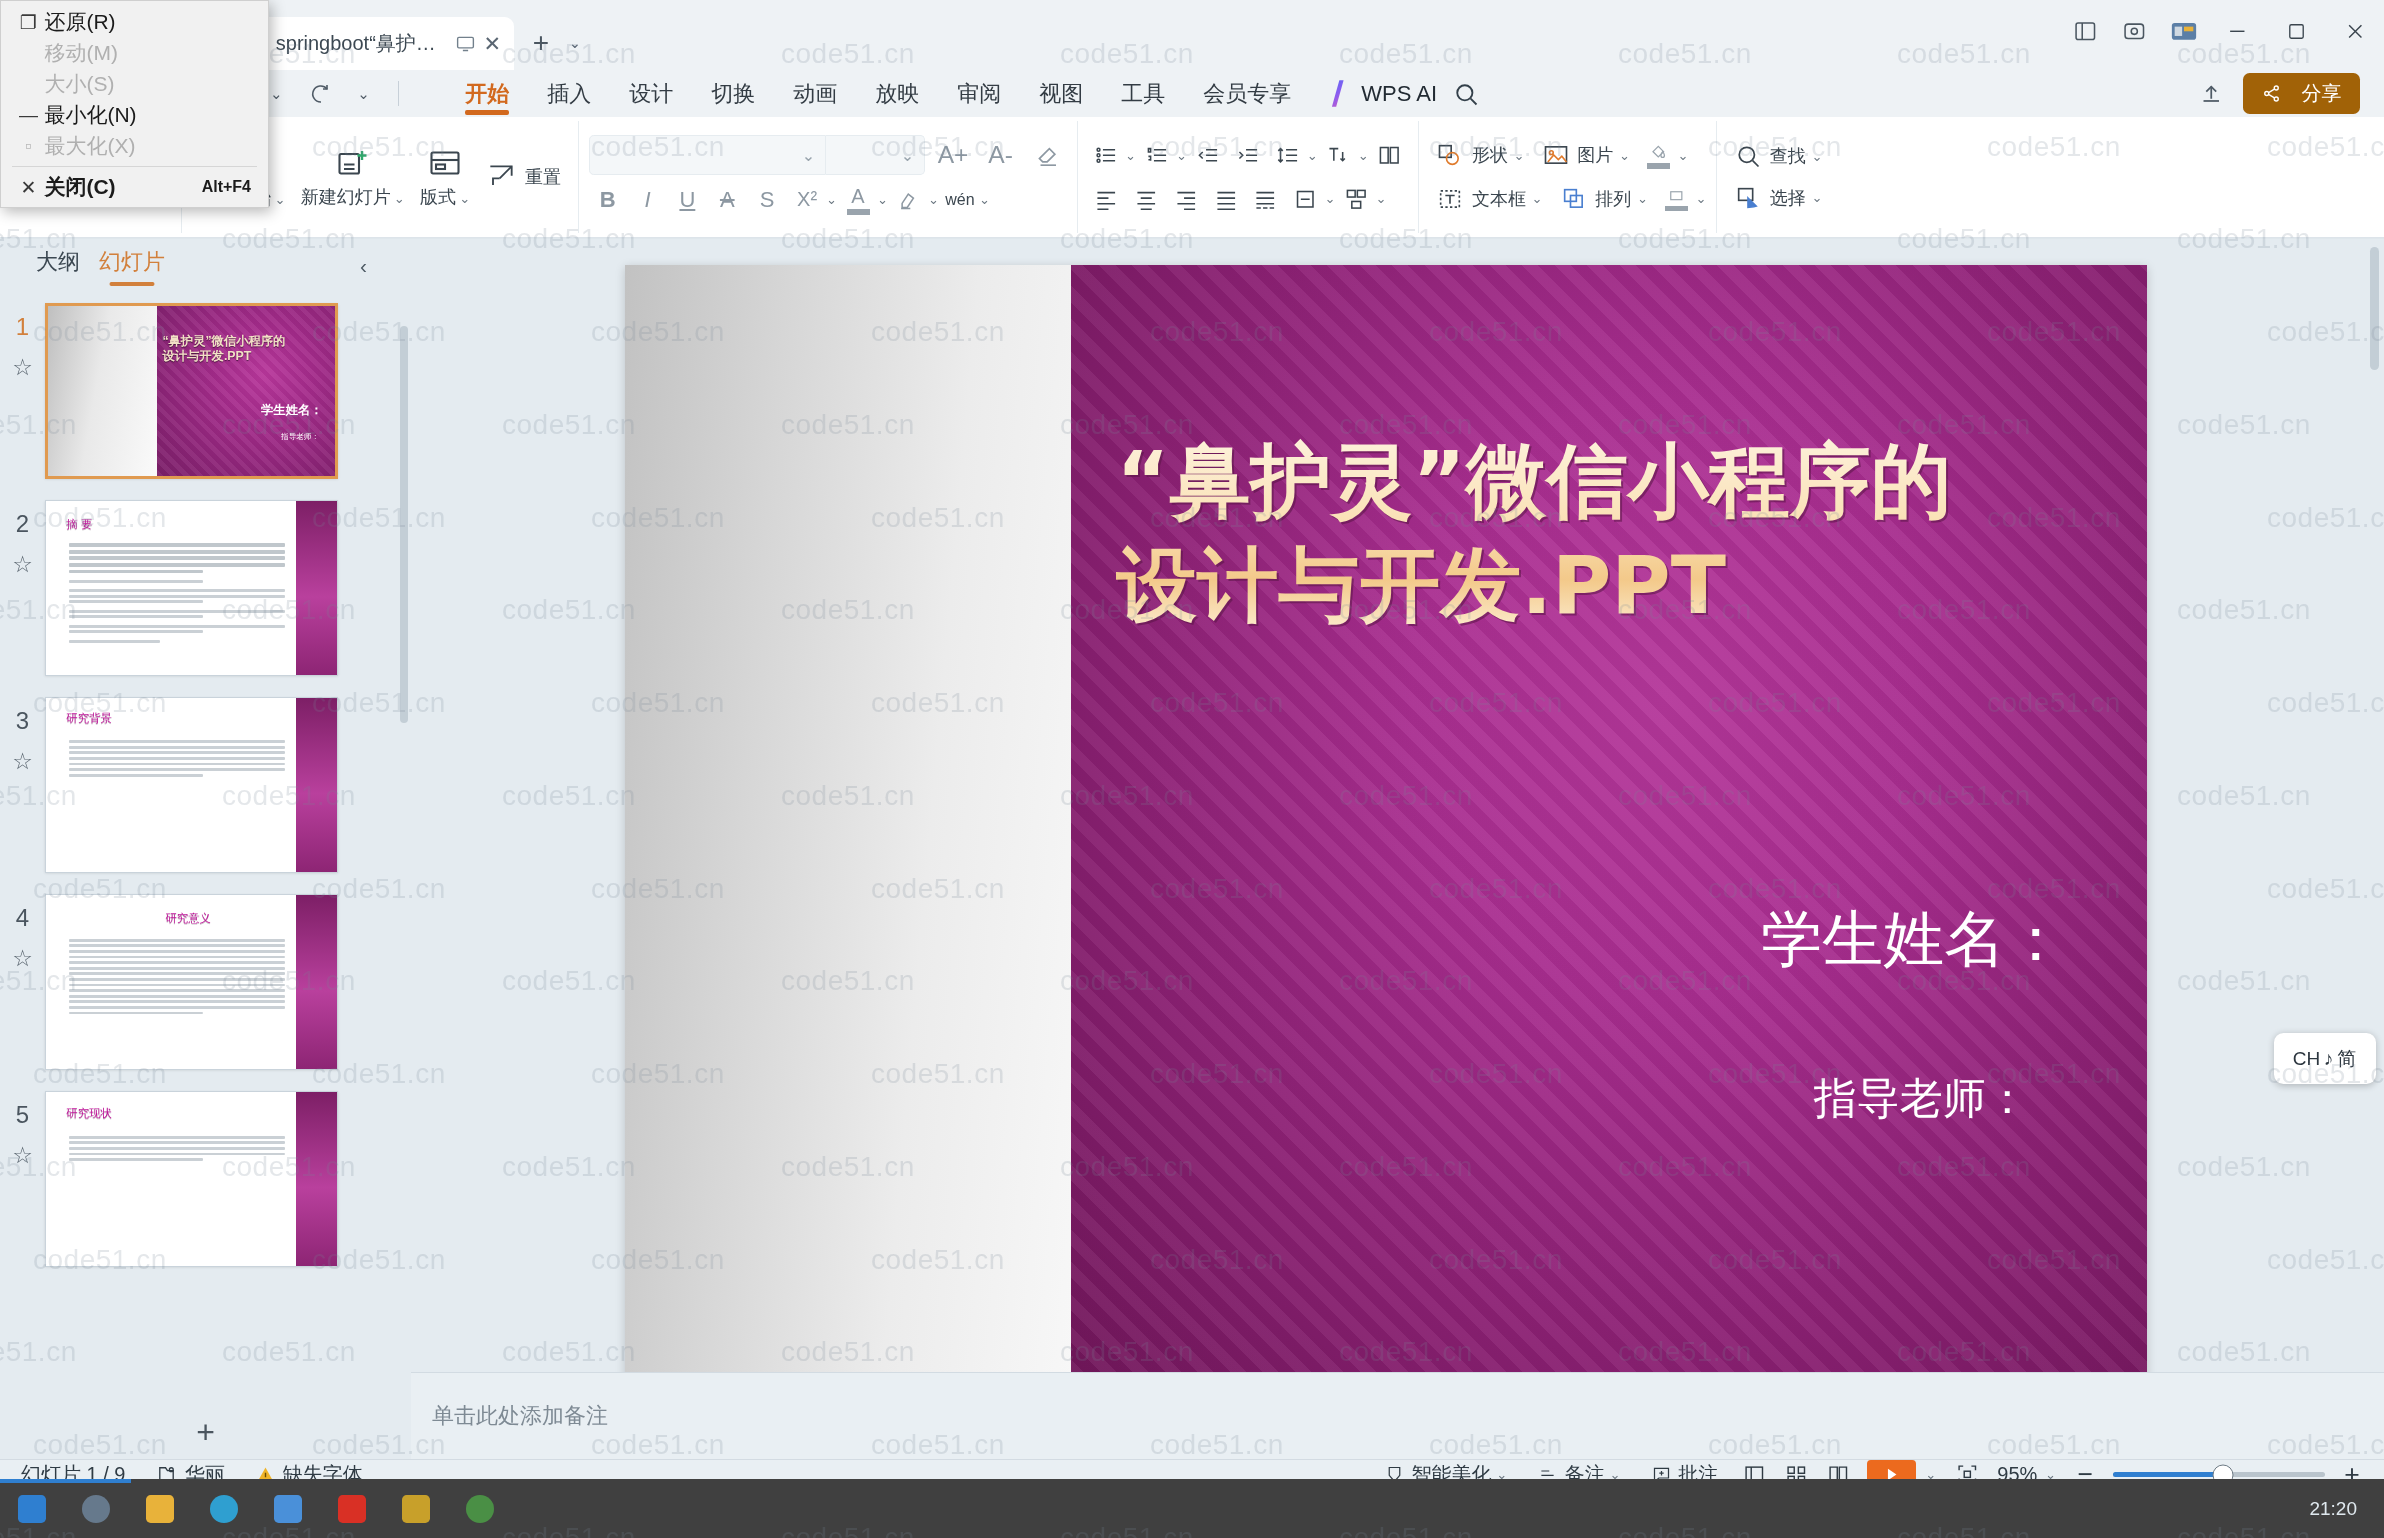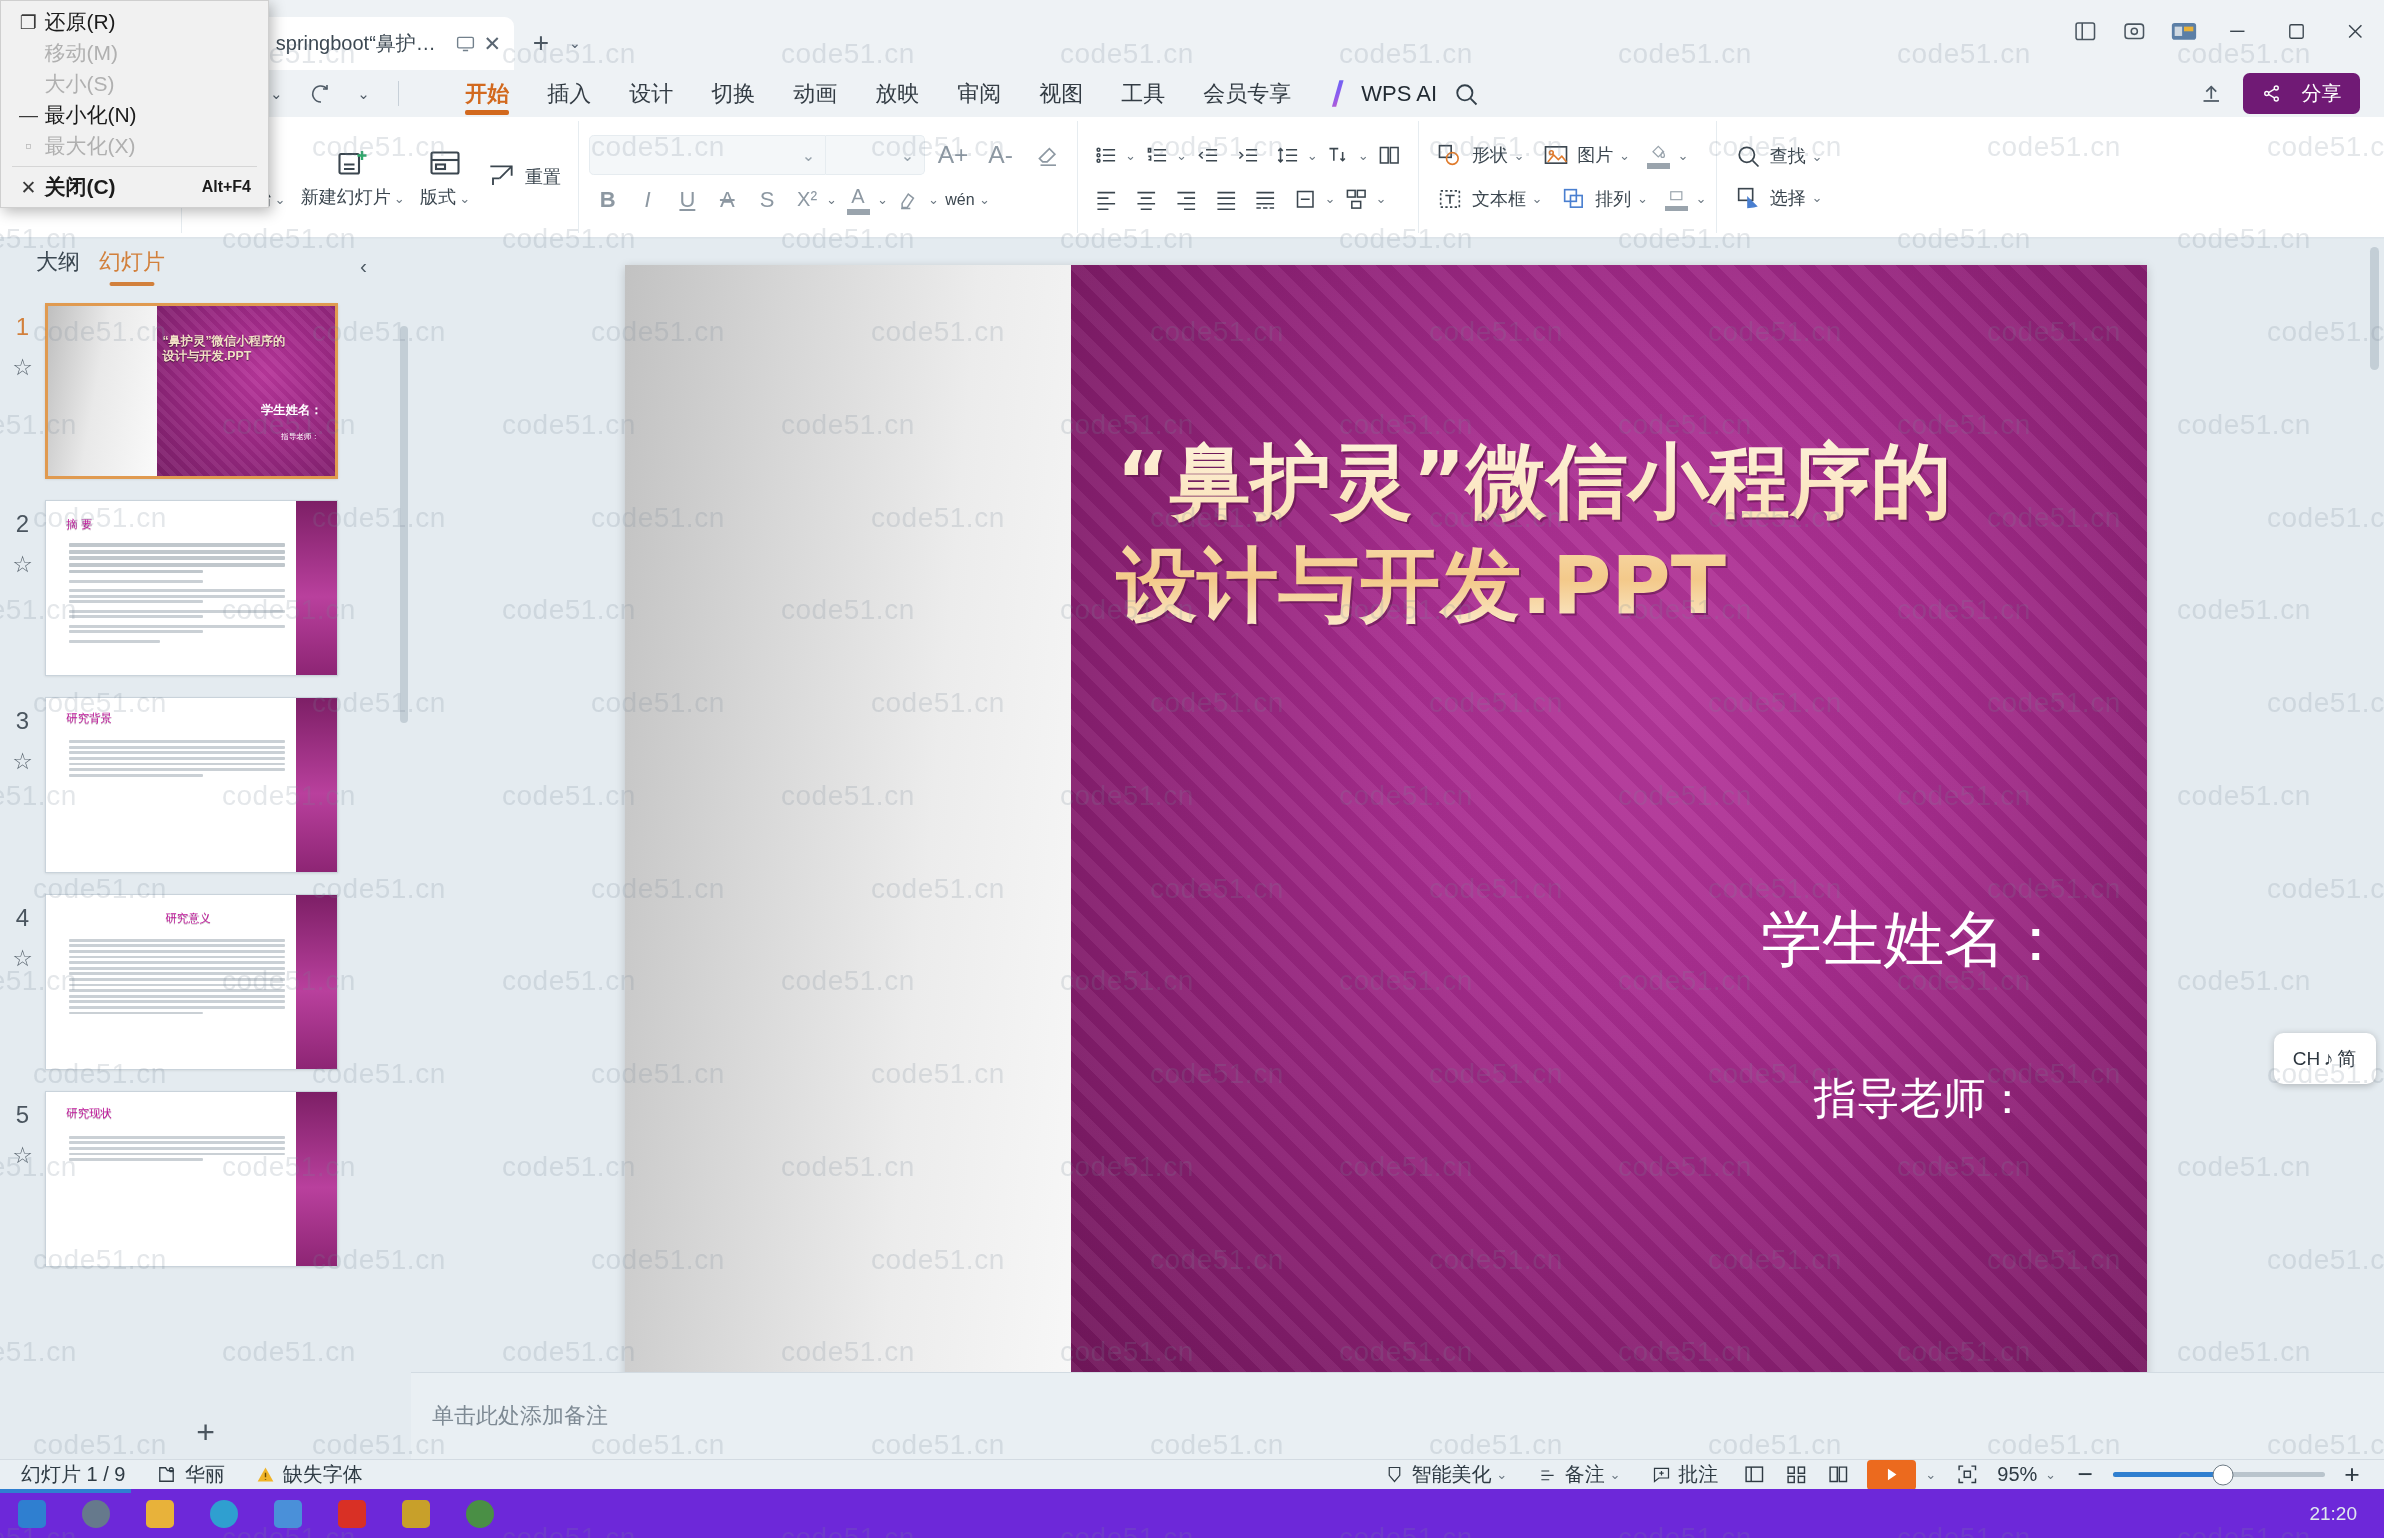--- a/index.html
+++ b/index.html
@@ -276,22 +276,22 @@
     display:flex;align-items:center;justify-content:center;color:#fff;margin-left:7.6px;
   }
   .zoom-txt{ font-size:20px;color:#2f3b44; padding:0 9.5px; }
   .zslider{ width:212px;height:5.7px;background:#b9c4cc;border-radius:2.8px;position:relative;margin:0 11.4px;}
   .zfill{ position:absolute;left:0;top:0;height:5.7px;width:52%;background:#2f7fd0;border-radius:2.8px;}
   .zknob{ position:absolute;left:52%;top:50%;transform:translate(-50%,-50%);
     width:21px;height:21px;border-radius:50%;background:#fff;border:1.9px solid #6e7b85;}
   .zpm{ font-size:26.5px;color:#2f3b44;width:32px;text-align:center; }
   
   .taskbar{
-    position:absolute; left:0; bottom:0; width:2385px; height:50px;
-    background:#6d28d9; z-index:24;
+    position:absolute; left:0; bottom:0; width:2385px; height:60px;
+    background:#404040; z-index:24;
     display:flex; align-items:center;
   }
   .tb-app{ width:64px;height:50px;display:flex;align-items:center;justify-content:center;}
   .tb-sq{ width:28px;height:28px;border-radius:4.7px; }
   .tb-time{ margin-left:auto; color:#dfe8ee; font-size:19px; padding-right:28px; text-align:right; line-height:1.15;}
   .taskbar-accent{ position:absolute; left:0; top:0; width:131px; height:3.8px; background:#2f7fd0;}
   
   .sysmenu{
     position:absolute; left:0; top:0; width:269px;
     background:#f1f1f1; border:0.9px solid #cfcfcf;
@@ -443,21 +443,21 @@
       </svg>
   </div>
   <div style="margin-left:auto;display:flex;align-items:center;gap:13.2px;padding-right:24.6px;">
     <div class="rt-icon">
       <svg width="26.5" height="26.5" viewBox="0 0 24 24" fill="none" stroke="currentColor" stroke-width="1.6">
           <path d="M12 17V6"></path>
           <path d="M7.5 10.5L12 6l4.5 4.5"></path>
           <path d="M5 19h14"></path>
         </svg>
     </div>
-    <div style="background:#701a75;color:#fff;border-radius:6.6px;padding:6.6px 19px;font-size:20px;display:flex;align-items:center;gap:20px;">
+    <div style="background:#a16207;color:#fff;border-radius:6.6px;padding:6.6px 19px;font-size:20px;display:flex;align-items:center;gap:20px;">
       <svg width="19" height="19" viewBox="0 0 24 24" fill="none" stroke="currentColor" stroke-width="1.8">
           <circle cx="18" cy="5" r="2.5"></circle>
           <circle cx="6" cy="12" r="2.5"></circle>
           <circle cx="18" cy="19" r="2.5"></circle>
           <path d="M8.3 10.8l7.4-4.3M8.3 13.2l7.4 4.3"></path>
         </svg>
       <span>分享</span>
     </div>
   </div>
 </div>

